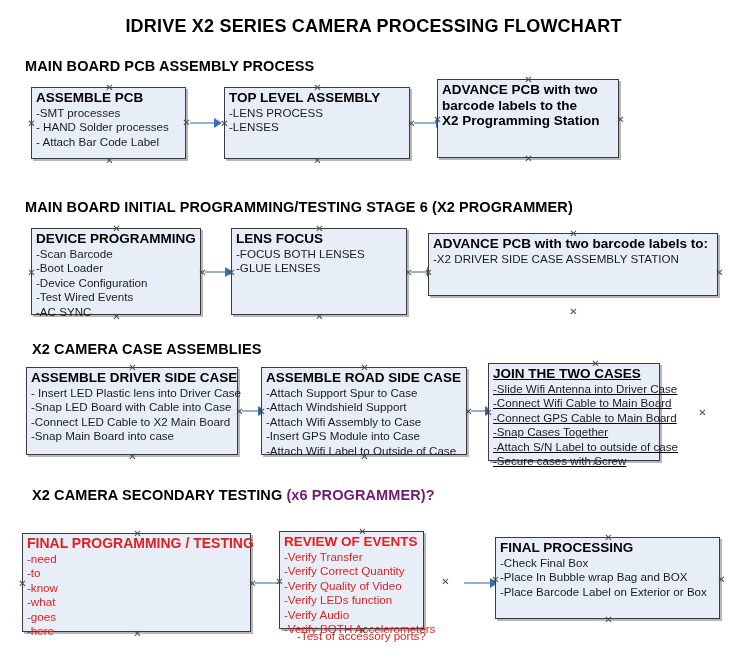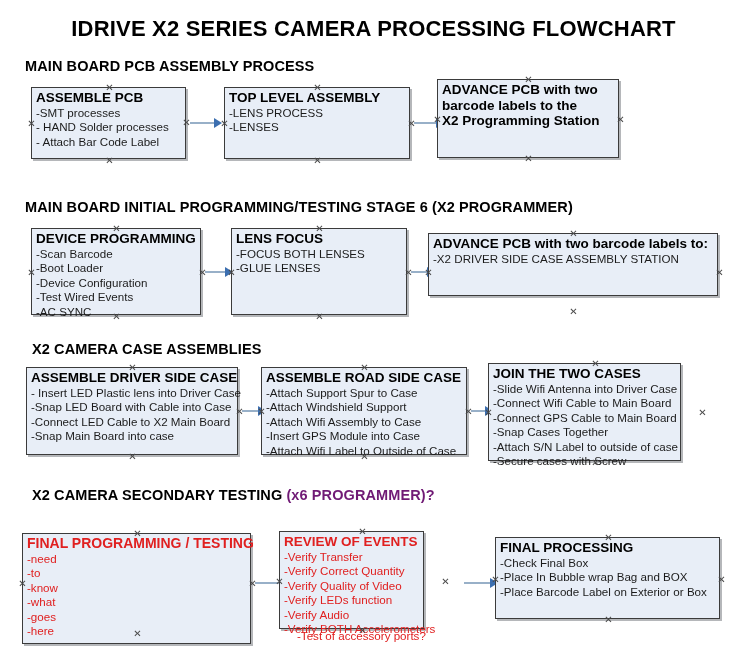--- a/index.html
+++ b/index.html
@@ -11,21 +11,21 @@
     overflow:hidden;
     -webkit-font-smoothing:antialiased;
   }
   .canvas{position:absolute;left:0;top:0;width:747px;height:662px;}
 
   
   .doc-title{
     position:absolute;
     left:0;top:16px;width:747px;
     text-align:center;
-    font-size:22px;font-weight:bold;color:#000;
+    font-size:18px;font-weight:bold;color:#000;
     letter-spacing:.2px;
   }
   .section-title{
     position:absolute;
     font-size:14.5px;font-weight:bold;color:#000;
     white-space:nowrap;
     letter-spacing:.1px;
   }
   .section-title .accent{color:#701a75;}
 
@@ -191,39 +191,39 @@
     <div class="ln">-Insert GPS Module into Case</div>
     <div class="ln">-Attach Wifi Label to Outside of Case</div>
     <div class="xh" style="left:-5px;top:39px;"></div>
     <div class="xh" style="left:202px;top:39px;"></div>
     <div class="xh" style="left:98px;top:-5px;"></div>
     <div class="xh" style="left:98px;top:84px;"></div>
   </div>
   <div class="conn" style="left:471px;top:410px;width:16px;"></div>
   <div class="arrow" style="left:485px;top:406px;"></div>
 
-  <div class="box" style="left:488px;top:363px;width:193px;height:98px;">
+  <div class="box" style="left:488px;top:363px;width:172px;height:98px;text-decoration:underline;">
     <div class="hdr">JOIN THE TWO CASES</div>
     <div class="ln">-Slide Wifi Antenna into Driver Case</div>
     <div class="ln">-Connect Wifi Cable to Main Board</div>
     <div class="ln">-Connect GPS Cable to Main Board</div>
     <div class="ln">-Snap Cases Together</div>
     <div class="ln">-Attach S/N Label to outside of case</div>
     <div class="ln">-Secure cases with Screw</div>
     <div class="xh" style="left:-5px;top:44px;"></div>
     <div class="xh" style="left:209px;top:44px;"></div>
     <div class="xh" style="left:102px;top:-5px;"></div>
     <div class="xh" style="left:102px;top:94px;"></div>
   </div>
 
   <div class="section-title" style="left:32px;top:487px;">
     <span>X2 CAMERA SECONDARY TESTING </span><span class="accent">(x6 PROGRAMMER)?</span>
   </div>
 
-  <div class="box red" style="left:22px;top:533px;width:229px;height:111px;">
+  <div class="box red" style="left:22px;top:533px;width:229px;height:99px;">
     <div class="hdr big">FINAL PROGRAMMING / TESTING</div>
     <div class="ln">-need</div>
     <div class="ln">-to</div>
     <div class="ln">-know</div>
     <div class="ln">-what</div>
     <div class="ln">-goes</div>
     <div class="ln">-here</div>
     <div class="xh" style="left:-5px;top:45px;"></div>
     <div class="xh" style="left:225px;top:45px;"></div>
     <div class="xh" style="left:110px;top:-5px;"></div>

